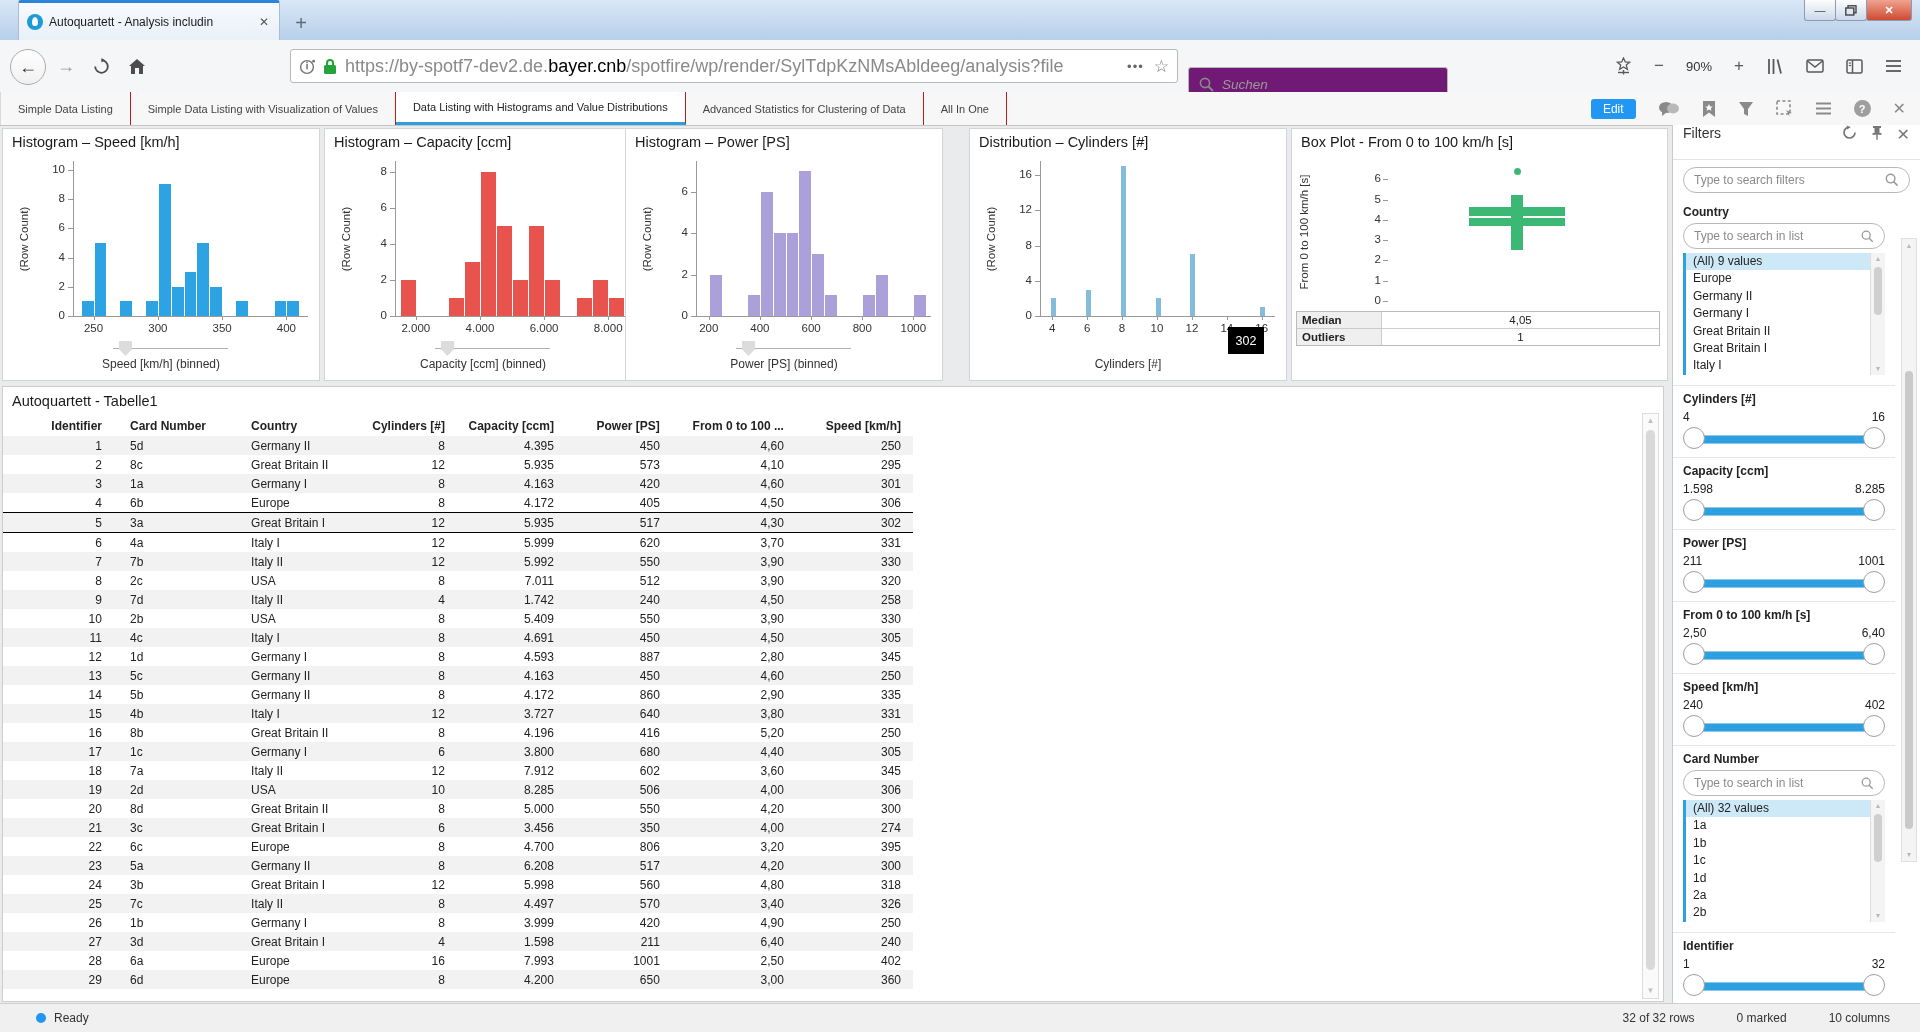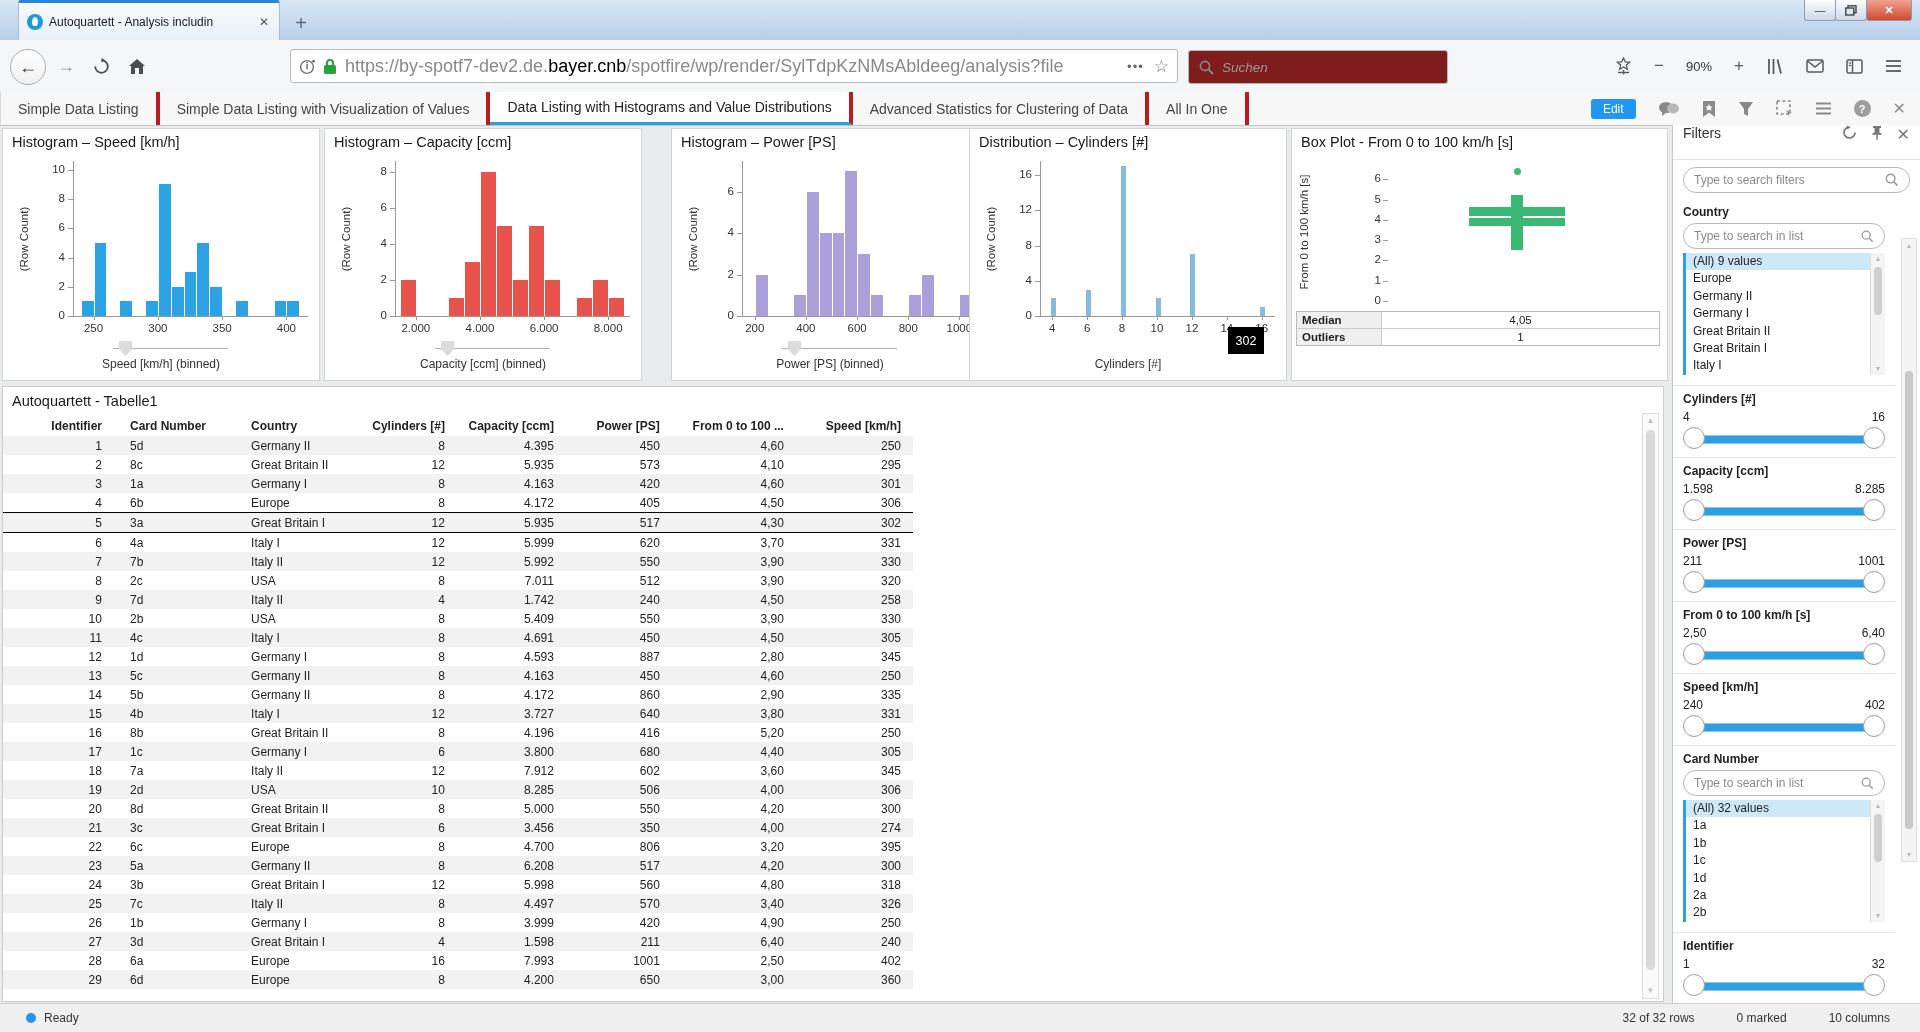--- a/index.html
+++ b/index.html
@@ -31,33 +31,33 @@
   .fwd{left:52px;width:28px;font-size:18px;color:#9a9a9a;}
   .reload{left:86px;width:30px;}
   .home{left:122px;width:30px;}
   .urlbar{position:absolute;left:290px;top:9px;width:888px;height:34px;background:#fff;border:1px solid #b8b8b8;border-radius:3px;
     display:flex;align-items:center;box-sizing:border-box;padding:0 8px;}
   .url-text{flex:1;font-size:18px;white-space:nowrap;overflow:hidden;margin-left:8px;}
   .url-pre,.url-path{color:#8a8a8a;}
   .url-domain{color:#000;}
   .url-dots{color:#666;font-size:13px;letter-spacing:1px;margin:0 10px;}
   .url-star{color:#757575;font-size:17px;}
-  .searchbar{position:absolute;left:1188px;top:10px;width:260px;height:34px;background:#7f1d1d;border:1px solid #b8b8b8;border-radius:3px;
+  .searchbar{position:absolute;left:1188px;top:27px;width:260px;height:34px;background:#701a75;border:1px solid #b8b8b8;border-radius:3px;
     display:flex;align-items:center;box-sizing:border-box;padding:0 10px;}
   .search-ph{font-size:13.5px;font-style:italic;color:#9a9a9a;margin-left:8px;}
   .tb-right{position:absolute;right:18px;top:0;height:52px;display:flex;align-items:center;gap:22px;color:#5a5a5a;}
   .tb-right .glyph{font-size:17px;}
   .zoom-level{font-size:13px;color:#333;}
   svg.ico{display:block;}
 
   
   .sf-tabbar{position:absolute;left:0;top:92px;width:1920px;height:33px;background:#f7f7f7;border-bottom:1px solid #c4c4c4;
     display:flex;align-items:stretch;}
   .sf-tabs{display:flex;}
-  .sf-tab{display:flex;align-items:center;padding:0 17px;font-size:14px;color:#444;border-right:4px solid #b91c1c;background:#f7f7f7;}
+  .sf-tab{display:flex;align-items:center;padding:0 17px;font-size:11px;color:#444;border-right:1px solid #b91c1c;background:#f7f7f7;}
   .sf-tab:first-child{border-left:1px solid #d9d9d9;}
   .sf-tab.active{background:#fff;color:#222;border-bottom:3px solid #2b9fe0;}
   .sf-actions{position:absolute;right:14px;top:0;height:33px;display:flex;align-items:center;gap:22px;color:#8a8a8a;}
   .edit-btn{background:#2196f3;color:#fff;font-size:12px;padding:3px 12px;border-radius:3px;}
   .help-circle{width:17px;height:17px;border-radius:50%;background:#9e9e9e;color:#fff;font-size:11px;font-weight:bold;
     display:flex;align-items:center;justify-content:center;}
   .sf-x{font-size:16px;color:#8a8a8a;}
 
   
   .charts-row{position:absolute;left:2px;top:128px;width:1666px;height:255px;}
@@ -121,21 +121,21 @@
   .lb-item.selected{background:#cde9f8;}
   .lb-scroll{position:absolute;right:0;top:0;width:14px;height:100%;background:#f4f4f4;border-left:1px solid #ddd;}
   .lb-scroll .arr{position:absolute;left:0;width:14px;height:12px;color:#b9b9b9;font-size:7px;text-align:center;line-height:12px;}
   .lb-scroll .thumb{position:absolute;left:2.5px;width:8px;border-radius:4px;background:#cfcfcf;}
   .outer-scroll{position:absolute;left:1901px;top:238px;width:16px;height:624px;background:#f4f4f4;border:1px solid #e0e0e0;box-sizing:border-box;}
   .outer-scroll .arr{position:absolute;left:0;width:14px;height:13px;color:#b9b9b9;font-size:7px;text-align:center;line-height:13px;}
   .outer-scroll .thumb{position:absolute;left:3px;width:8px;top:132px;height:458px;border-radius:4px;background:#c9c9c9;}
 
   
   .status-bar{position:absolute;left:0;top:1003px;width:1920px;height:29px;background:#f0f0f0;border-top:1px solid #cfcfcf;
-    display:flex;align-items:center;font-size:12px;color:#333;box-sizing:border-box;}
+    display:flex;align-items:center;font-size:12px;color:#333;box-sizing:border-box;padding-left:10px;}
   .status-dot{width:10px;height:10px;border-radius:50%;background:#2196f3;margin:0 8px 0 26px;}
   .status-right{position:absolute;right:30px;display:flex;gap:42px;}
 </style>
 </head>
 <body>
 
 <div class="screen">
 
   <div class="ff-titlebar">
     <div class="ff-tab">
@@ -357,21 +357,21 @@
         <div class="xtick-dash" style="left: 154.945px; top: 187px;"></div>
         <div class="xtick-label" style="left: 132.945px; top: 193px;">4.000</div>
         <div class="xtick-dash" style="left: 219.055px; top: 187px;"></div>
         <div class="xtick-label" style="left: 197.055px; top: 193px;">6.000</div>
         <div class="xtick-dash" style="left: 283.164px; top: 187px;"></div>
         <div class="xtick-label" style="left: 261.164px; top: 193px;">8.000</div>
         <div class="bin-slider-track" style="left: 110px; top: 219px; width: 115px;"></div>
         <div class="bin-slider-handle" style="left: 116px; top: 212px;"></div>
         <div class="xlabel" style="top: 228px; text-align: center;">Capacity [ccm] (binned)</div>
       </div>
-      <div class="panel" style="left: 669px; width: 318px;">
+      <div class="panel" style="left: 623px; width: 318px;">
         <div class="chart-title">Histogram – Power [PS]</div>
         <div class="ylabel-rot" style="left: 21px; top: 109.5px;">(Row Count)</div>
         <div class="plot" style="left: 70px; top: 32px; width: 234px; height: 155px;">
           <div class="bar" style="left: 12.7869px; width: 11.7869px; height: 41.3333px; background: rgb(171, 160, 217);"></div>
           <div class="bar" style="left: 51.1475px; width: 11.7869px; height: 20.6667px; background: rgb(171, 160, 217);"></div>
           <div class="bar" style="left: 63.9344px; width: 11.7869px; height: 124px; background: rgb(171, 160, 217);"></div>
           <div class="bar" style="left: 76.7213px; width: 11.7869px; height: 82.6667px; background: rgb(171, 160, 217);"></div>
           <div class="bar" style="left: 89.5082px; width: 11.7869px; height: 82.6667px; background: rgb(171, 160, 217);"></div>
           <div class="bar" style="left: 102.295px; width: 11.7869px; height: 144.667px; background: rgb(171, 160, 217);"></div>
           <div class="bar" style="left: 115.082px; width: 11.7869px; height: 62px; background: rgb(171, 160, 217);"></div>

